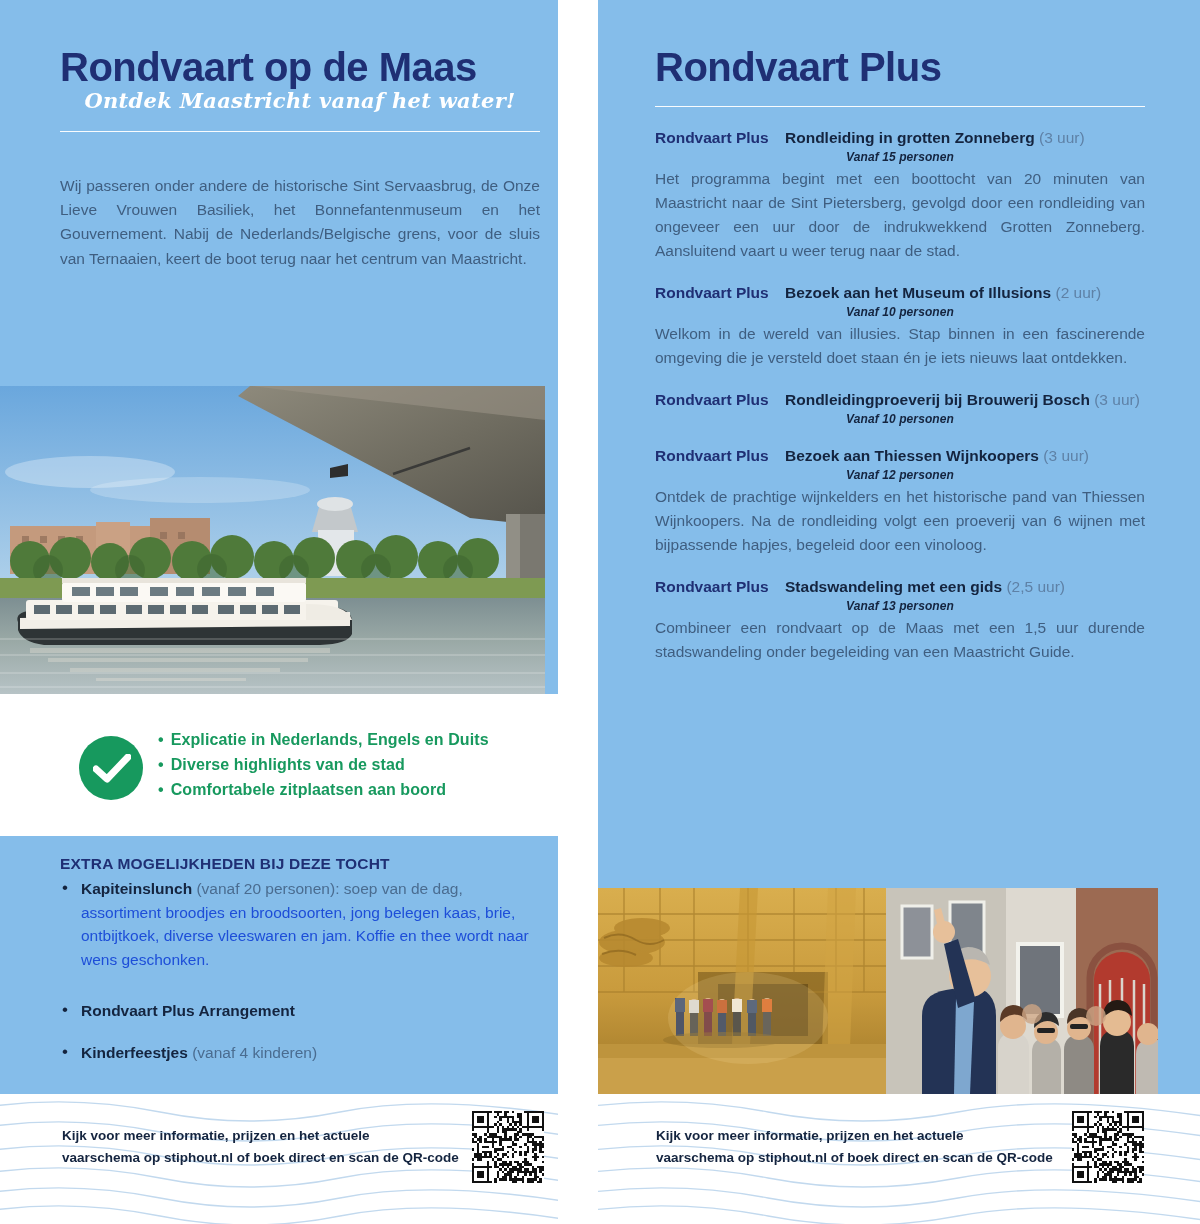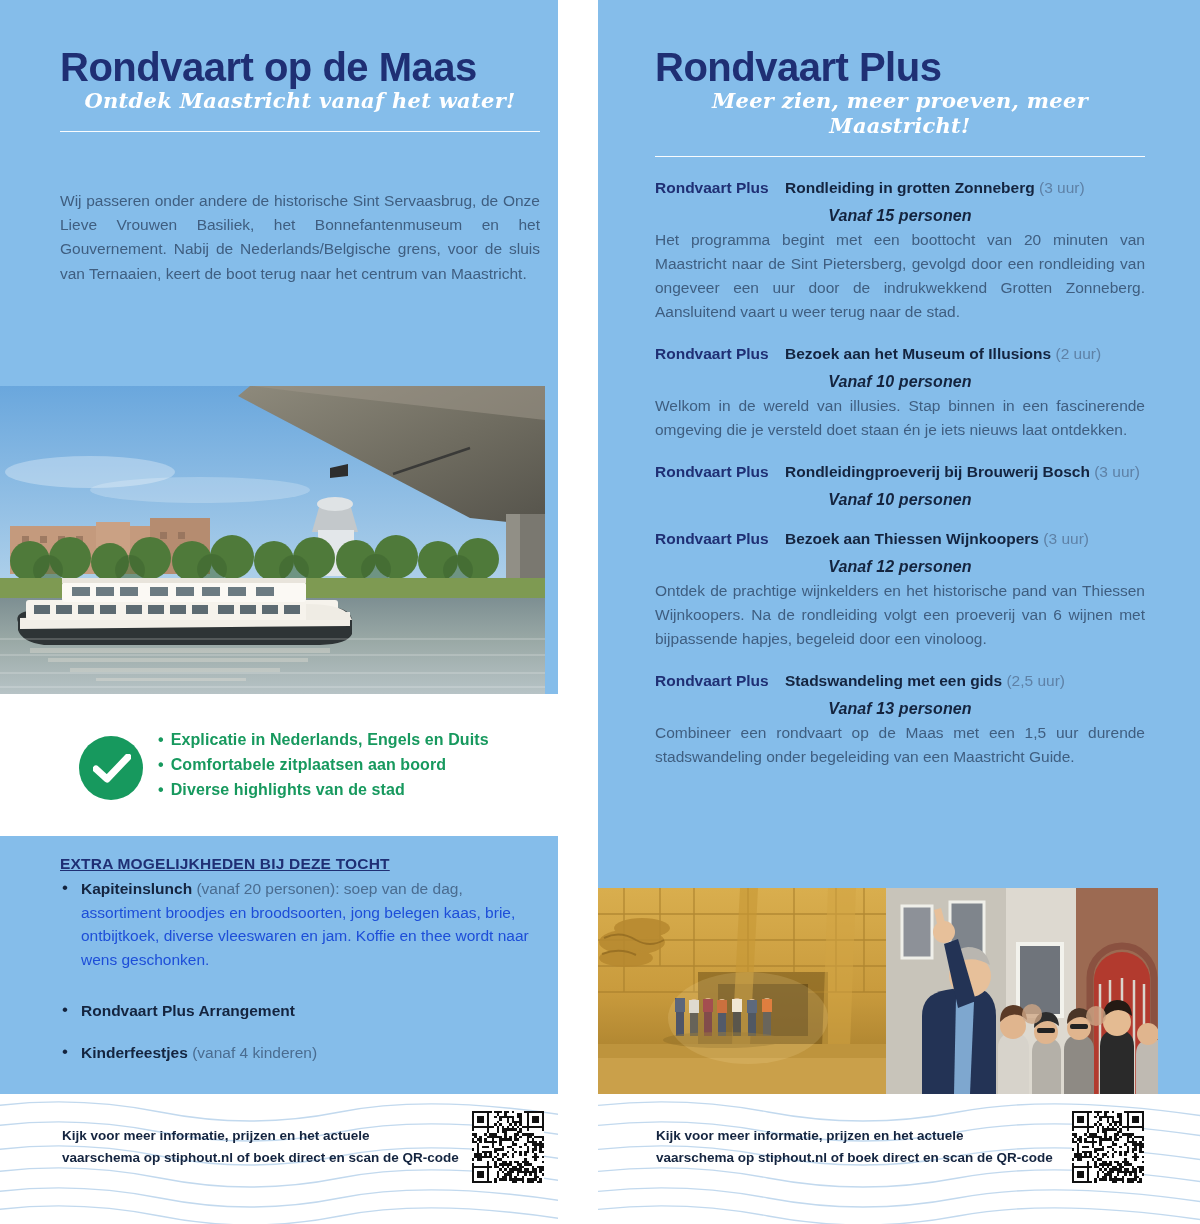--- a/index.html
+++ b/index.html
@@ -27,21 +27,21 @@
     letter-spacing:0.3px;
   }
   .rule { height:1px; background:#ffffff; opacity:.95; }
 
   
   .lead {
     font-size:15.5px; font-weight:700; color:#14243f;
     line-height:1.50; text-align:justify;
   }
   .para {
-    font-size:15.5px; color:#3f5e80; line-height:1.56; text-align:justify;margin-top:15px;
+    font-size:15.5px; color:#3f5e80; line-height:1.56; text-align:justify;
   }
 
   
   .left-inner { position:absolute; left:60px; top:46px; width:480px; }
   .left-title-wrap { margin-bottom:4px; }
   .left-rule { margin:18px 0 22px 0; }
 
   
   .photo-boat {
     position:absolute; left:0; top:386px; width:545px; height:308px;
@@ -59,43 +59,43 @@
   .bullets-green li {
     list-style:none; color:#17995e; font-weight:700; font-size:16px;
     line-height:1.55; letter-spacing:.1px;
   }
   .bullets-green li::before { content:"\2022"; margin-right:7px; }
 
   
   .extra { position:absolute; left:60px; top:855px; width:480px; }
   .extra h3 {
     color:#1f2f74; font-size:15.5px; font-weight:700;
-    letter-spacing:.2px; margin-bottom:4px;text-decoration:underline;
+    letter-spacing:.2px; margin-bottom:4px;
   }
   .extra ul { list-style:none; }
   .extra li { position:relative; padding-left:21px; margin-bottom:6px; }
   .extra li::before {
     content:"\2022"; position:absolute; left:2px; top:-1px;
     color:#14243f; font-size:17px; line-height:1.45;
   }
   .extra .b { font-weight:700; color:#14243f; font-size:15.5px; line-height:1.52; }
   .extra .n { font-weight:400; color:#4a6c90; }
   .extra .cont { display:block; color:#1d4ed8; font-size:15.5px; line-height:1.52; font-weight:400; }
 
   
   .right-inner { position:absolute; left:655px; top:46px; width:490px; }
   .right-rule { margin:18px 0 20px 0; }
   .offer { margin-bottom:19px; }
   .offer-head { font-size:15.5px; line-height:1.42; }
   .offer-head .brand { color:#1f2f74; font-weight:700; }
   .offer-head .name  { color:#14243f; font-weight:700;margin-left:12px; }
   .offer-head .dur   { color:#5e81a6; font-weight:400; }
   .offer-min {
-    font-size:16px; font-weight:700; font-style:italic; color:#14243f;
-    text-align:center; margin:8px 0 3px 0; letter-spacing:.1px;
+    font-size:12px; font-weight:700; font-style:italic; color:#14243f;
+    text-align:center; margin:1px 0 3px 0; letter-spacing:.1px;
   }
   .offer-body { font-size:15.5px; color:#3f5e80; line-height:1.55; text-align:justify; }
 
   
   .photo-row {
     position:absolute; left:598px; top:888px; width:560px; height:206px;
     display:flex; overflow:hidden;
   }
   .photo-cave { width:288px; height:206px; position:relative; overflow:hidden; }
   .photo-guide { width:272px; height:206px; position:relative; overflow:hidden; }
@@ -264,22 +264,22 @@
   </div>
 
   <div class="band-white"></div>
   <div class="check-circle">
     <svg width="38" height="30" viewBox="0 0 38 30">
       <path d="M3 15 L 14 25 L 35 3" stroke="#ffffff" stroke-width="7" fill="none" stroke-linecap="round" stroke-linejoin="round"></path>
     </svg>
   </div>
   <ul class="bullets-green">
     <li>Explicatie in Nederlands, Engels en Duits</li>
+    <li>Diverse highlights van de stad</li>
     <li>Comfortabele zitplaatsen aan boord</li>
-    <li>Diverse highlights van de stad</li>
   </ul>
 
   <div class="extra">
     <h3>EXTRA MOGELIJKHEDEN BIJ DEZE TOCHT</h3>
     <ul>
       <li>
         <span class="b">Kapiteinslunch</span><span class="b n"> (vanaf 20 personen): soep van de dag,</span>
         <span class="cont">assortiment broodjes en broodsoorten, jong belegen kaas, brie, ontbijtkoek, diverse vleeswaren en jam.
 Koffie en thee wordt naar wens geschonken.</span>
       </li>
@@ -290,21 +290,20 @@
         <span class="b">Kinderfeestjes</span><span class="b n"> (vanaf 4 kinderen)</span>
       </li>
     </ul>
   </div>
 
   <div class="panel-right"></div>
 
   <div class="right-inner">
     <div>
       <div class="title">Rondvaart Plus</div>
-      <div class="subtitle">Meer zien, meer proeven, meer Maastricht!</div>
     </div>
     <div class="rule right-rule"></div>
 
     <div class="offer">
       <div class="offer-head">
         <span class="brand">Rondvaart Plus</span>
         <span class="name">Rondleiding in grotten Zonneberg</span>
         <span class="dur">(3 uur)</span>
       </div>
       <div class="offer-min">Vanaf 15 personen</div>

